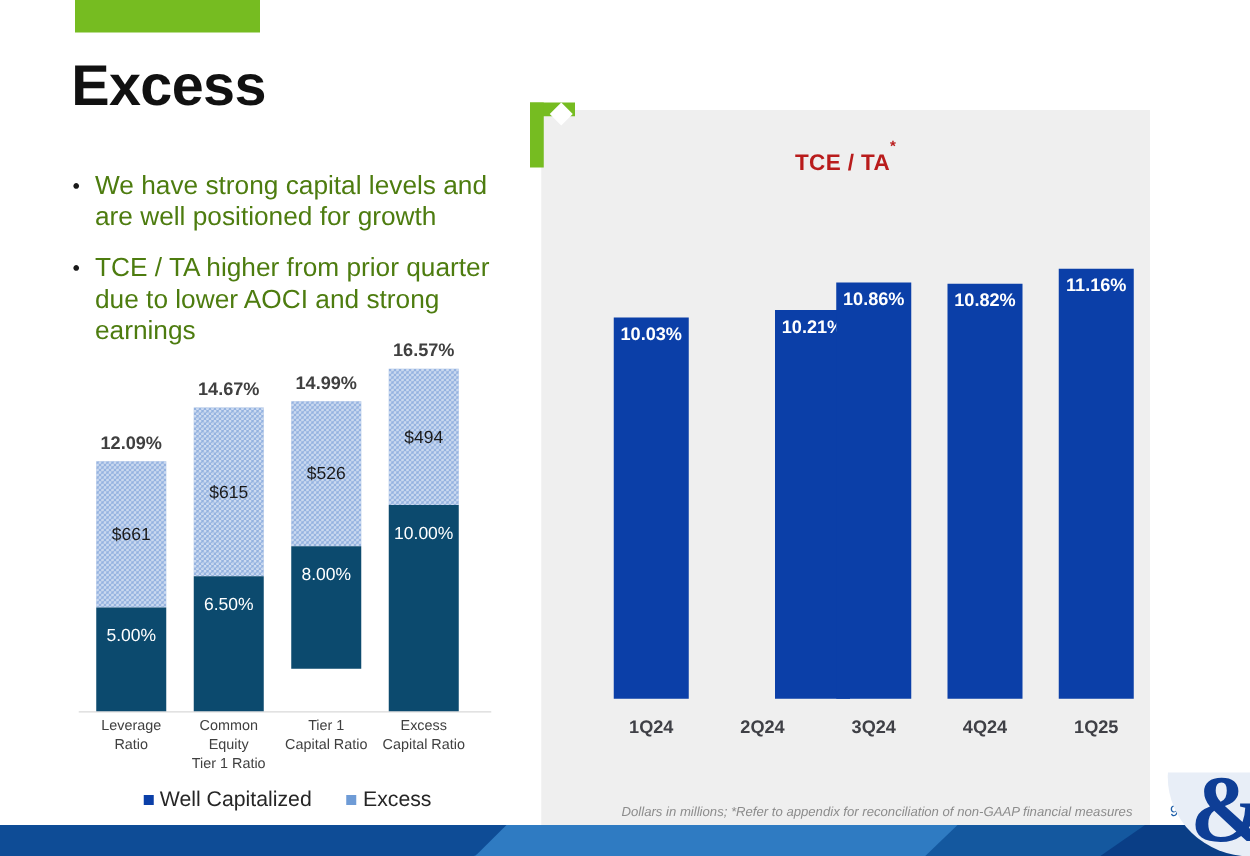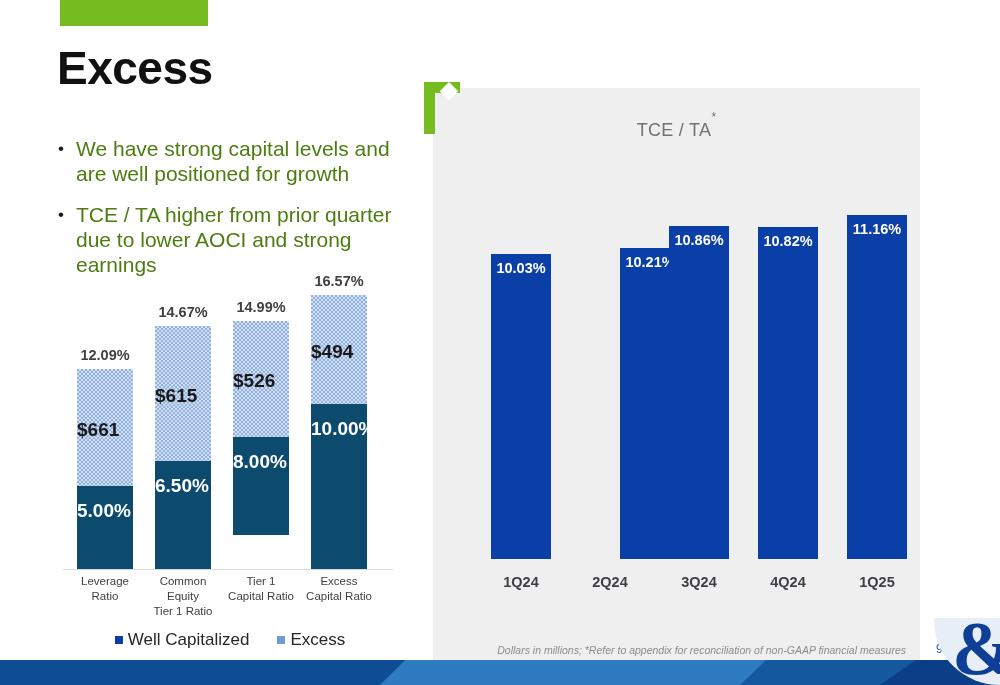--- a/index.html
+++ b/index.html
@@ -40,22 +40,22 @@
   .seg-ex{
     width:100%;position:relative;
     background-color:#95B3E0;
     background-image:
       linear-gradient(45deg,rgba(255,255,255,.55) 25%,transparent 25%,transparent 75%,rgba(255,255,255,.55) 75%),
       linear-gradient(45deg,rgba(255,255,255,.55) 25%,transparent 25%,transparent 75%,rgba(255,255,255,.55) 75%);
     background-size:4px 4px;
     background-position:0 0,2px 2px;
   }
   .seg-lbl{
-    position:absolute;left:0;right:0;
-    font-size:19px;font-weight:bold;
+    position:absolute;left:0;right:0;text-align:center;
+    font-size:14px;font-weight:normal;
   }
   .seg-wc .seg-lbl{color:#ffffff;}
   .seg-ex .seg-lbl{color:#1a1a1a;}
   .tot-lbl{
     position:absolute;left:-6px;width:68px;text-align:center;
     font-size:14.5px;font-weight:bold;color:#404040;
   }
   .lcat{
     position:absolute;top:316px;width:80px;text-align:center;
     font-size:11.5px;line-height:15px;color:#404040;
@@ -74,21 +74,21 @@
   .green-bracket{position:absolute;left:424px;top:82px;width:36px;height:52px;}
   .green-bracket .gb-v{position:absolute;left:0;top:0;width:11px;height:52px;background:#76BC21;}
   .green-bracket .gb-h{position:absolute;left:0;top:0;width:36px;height:11px;background:#76BC21;}
   .green-bracket .gb-cut{
     position:absolute;left:25px;top:0;width:13px;height:13px;background:#ffffff;
     transform:rotate(45deg);transform-origin:0 0;
   }
 
   .rtitle{
     position:absolute;left:0;top:30px;width:487px;text-align:center;
-    font-size:18px;font-weight:normal;color:#737373;letter-spacing:0.3px;
+    font-size:18px;font-weight:bold;color:#b91c1c;letter-spacing:0.3px;
   }
   .rtitle sup{font-size:12px;top:-0.7em;position:relative;}
 
   .rplot{position:absolute;left:40px;top:100px;width:420px;height:460px;}
   .rbar{position:absolute;bottom:89px;width:60px;background:#0B3FA8;}
   .rbar .rlbl{
     position:absolute;left:0;right:0;top:6px;text-align:center;
     font-size:14.5px;font-weight:bold;color:#ffffff;
   }
   .rcat{

